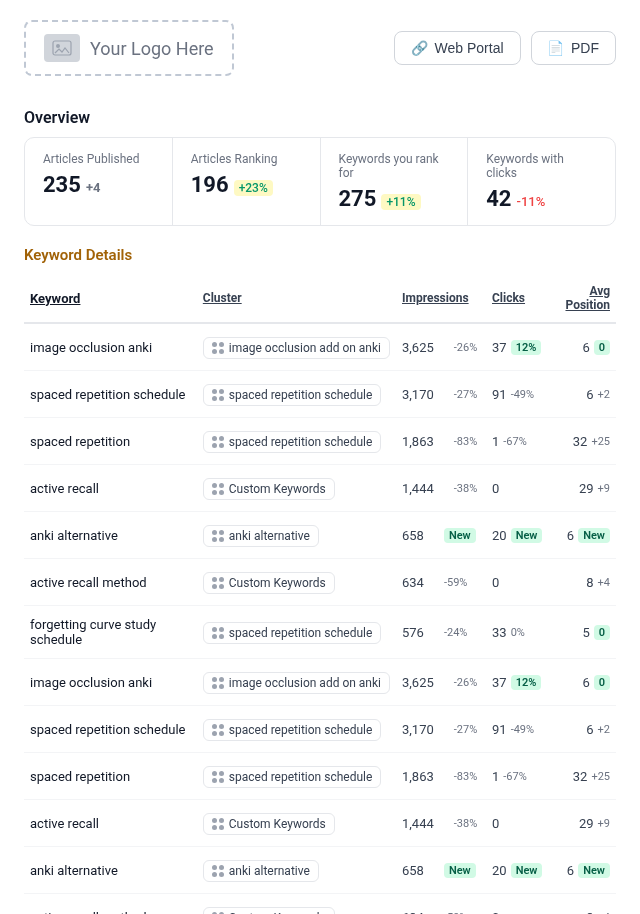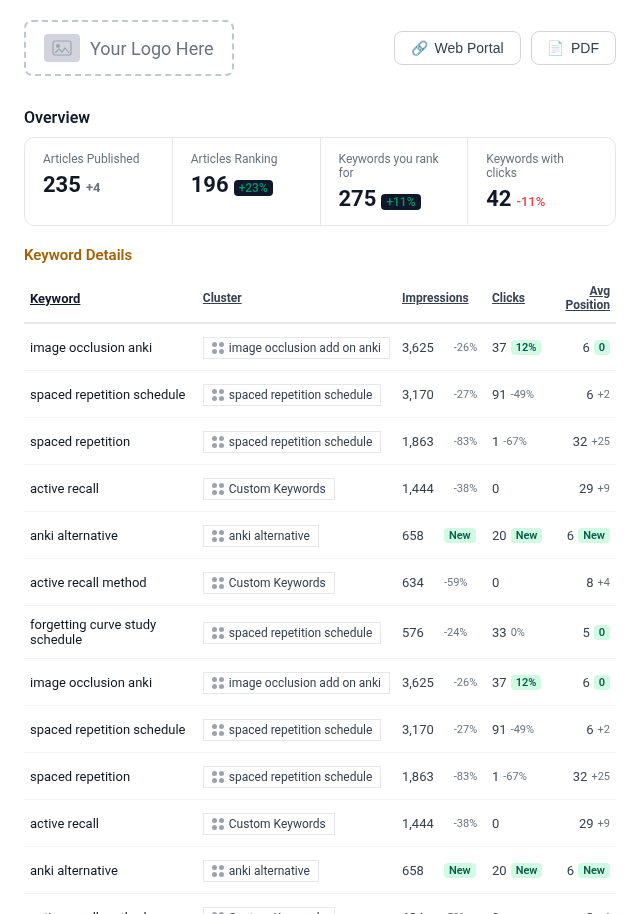--- a/index.html
+++ b/index.html
@@ -90,21 +90,21 @@
       display: flex;
       align-items: baseline;
       gap: 5px;
     }
     .overview-delta {
       font-size: 12px;
       font-weight: 500;
     }
     .delta-green {
       color: #059669;
-      background: #0f172a;
+      background: #fef9c3;
       border-radius: 4px;
       padding: 1px 5px;
     }
     .delta-red { color: #ef4444; font-size: 13px; }
     .delta-neutral { color: #6b7280; font-size: 13px; }
 
     
     .table-section { padding: 0 24px; }
     .table-section-title {
       font-size: 15px;
@@ -141,21 +141,21 @@
     .cluster-col { min-width: 170px; }
     .impressions-col { min-width: 90px; }
     .clicks-col { min-width: 70px; }
     .position-col { min-width: 60px; text-align: right; }
 
     .cluster-badge {
       display: inline-flex;
       align-items: center;
       gap: 5px;
       border: 1.5px solid #e5e7eb;
-      border-radius: 0;
+      border-radius: 6px;
       padding: 3px 8px;
       font-size: 12px;
       color: #374151;
       background: #fff;
       white-space: nowrap;
     }
     .cluster-dots {
       display: grid;
       grid-template-columns: 1fr 1fr;
       gap: 2px;

